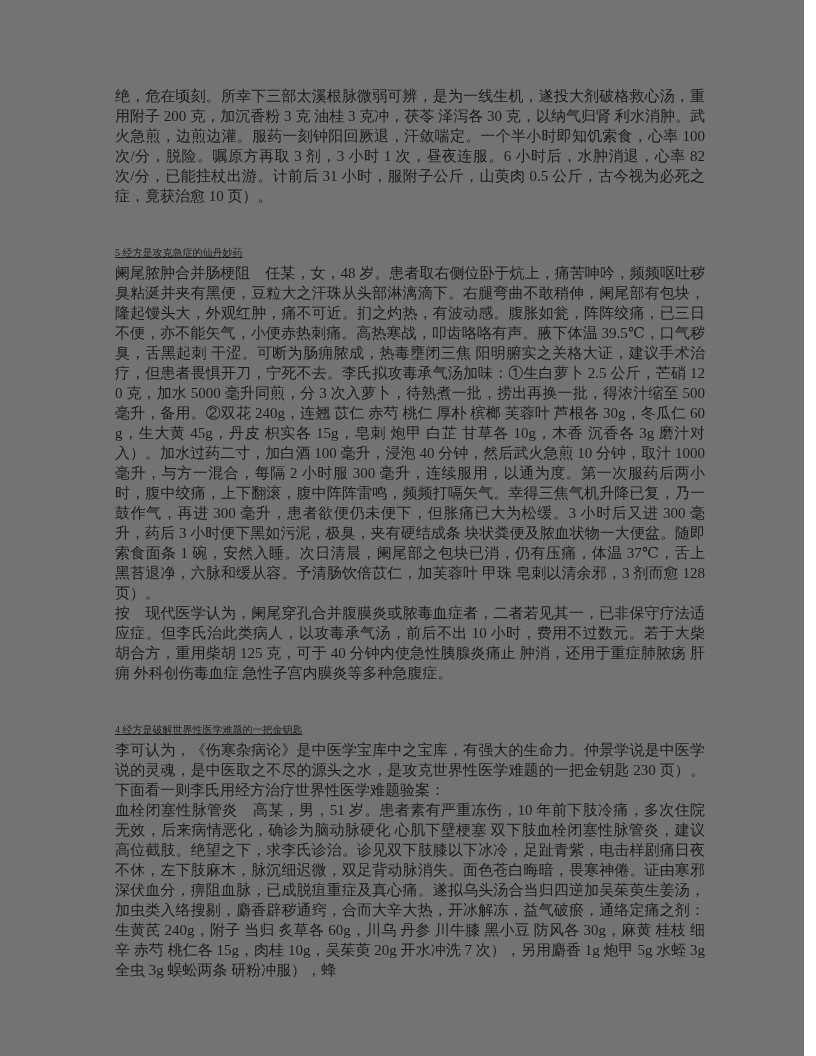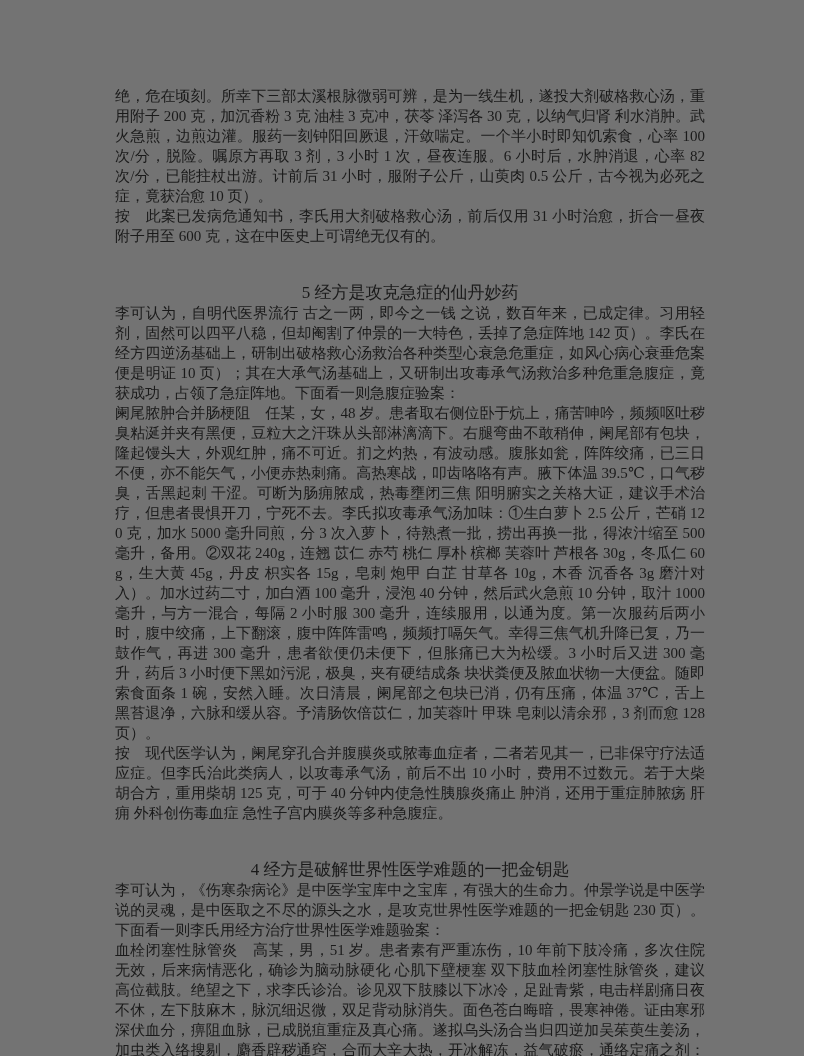--- a/index.html
+++ b/index.html
@@ -28,34 +28,33 @@
     text-justify: inter-ideograph;
     word-break: break-all;
   }
   .content p.paragraph {
     margin: 0;
     padding: 0;
   }
   .content .heading {
     margin: 37px 0 0 0;
     padding: 0;
-    font-size: 17px;
+    font-size: 10px;
     font-weight: normal;
     line-height: 20px;
-    text-align: center;
+    text-align: left;
+    text-decoration: underline;
   }
 </style>
 </head>
 <body>
 
 <div class="page">
   <div class="content" id="doc-content">
       <p class="paragraph">绝，危在顷刻。所幸下三部太溪根脉微弱可辨，是为一线生机，遂投大剂破格救心汤，重用附子 200 克，加沉香粉 3 克 油桂 3 克冲，茯苓 泽泻各 30 克，以纳气归肾 利水消肿。武火急煎，边煎边灌。服药一刻钟阳回厥退，汗敛喘定。一个半小时即知饥索食，心率 100 次/分，脱险。嘱原方再取 3 剂，3 小时 1 次，昼夜连服。6 小时后，水肿消退，心率 82 次/分，已能拄杖出游。计前后 31 小时，服附子公斤，山萸肉 0.5 公斤，古今视为必死之症，竟获治愈 10 页）。</p>
-      <p class="paragraph">按　此案已发病危通知书，李氏用大剂破格救心汤，前后仅用 31 小时治愈，折合一昼夜附子用至 600 克，这在中医史上可谓绝无仅有的。</p>
       <h2 class="heading">5 经方是攻克急症的仙丹妙药</h2>
-      <p class="paragraph">李可认为，自明代医界流行 古之一两，即今之一钱 之说，数百年来，已成定律。习用轻剂，固然可以四平八稳，但却阉割了仲景的一大特色，丢掉了急症阵地 142 页）。李氏在经方四逆汤基础上，研制出破格救心汤救治各种类型心衰急危重症，如风心病心衰垂危案便是明证 10 页）；其在大承气汤基础上，又研制出攻毒承气汤救治多种危重急腹症，竟获成功，占领了急症阵地。下面看一则急腹症验案：</p>
       <p class="paragraph">阑尾脓肿合并肠梗阻　任某，女，48 岁。患者取右侧位卧于炕上，痛苦呻吟，频频呕吐秽臭粘涎并夹有黑便，豆粒大之汗珠从头部淋漓滴下。右腿弯曲不敢稍伸，阑尾部有包块，隆起馒头大，外观红肿，痛不可近。扪之灼热，有波动感。腹胀如瓮，阵阵绞痛，已三日不便，亦不能矢气，小便赤热刺痛。高热寒战，叩齿咯咯有声。腋下体温 39.5℃，口气秽臭，舌黑起刺 干涩。可断为肠痈脓成，热毒壅闭三焦 阳明腑实之关格大证，建议手术治疗，但患者畏惧开刀，宁死不去。李氏拟攻毒承气汤加味：①生白萝卜 2.5 公斤，芒硝 120 克，加水 5000 毫升同煎，分 3 次入萝卜，待熟煮一批，捞出再换一批，得浓汁缩至 500 毫升，备用。②双花 240g，连翘 苡仁 赤芍 桃仁 厚朴 槟榔 芙蓉叶 芦根各 30g，冬瓜仁 60g，生大黄 45g，丹皮 枳实各 15g，皂刺 炮甲 白芷 甘草各 10g，木香 沉香各 3g 磨汁对入）。加水过药二寸，加白酒 100 毫升，浸泡 40 分钟，然后武火急煎 10 分钟，取汁 1000 毫升，与方一混合，每隔 2 小时服 300 毫升，连续服用，以通为度。第一次服药后两小时，腹中绞痛，上下翻滚，腹中阵阵雷鸣，频频打嗝矢气。幸得三焦气机升降已复，乃一鼓作气，再进 300 毫升，患者欲便仍未便下，但胀痛已大为松缓。3 小时后又进 300 毫升，药后 3 小时便下黑如污泥，极臭，夹有硬结成条 块状粪便及脓血状物一大便盆。随即索食面条 1 碗，安然入睡。次日清晨，阑尾部之包块已消，仍有压痛，体温 37℃，舌上黑苔退净，六脉和缓从容。予清肠饮倍苡仁，加芙蓉叶 甲珠 皂刺以清余邪，3 剂而愈 128 页）。</p>
       <p class="paragraph">按　现代医学认为，阑尾穿孔合并腹膜炎或脓毒血症者，二者若见其一，已非保守疗法适应症。但李氏治此类病人，以攻毒承气汤，前后不出 10 小时，费用不过数元。若于大柴胡合方，重用柴胡 125 克，可于 40 分钟内使急性胰腺炎痛止 肿消，还用于重症肺脓疡 肝痈 外科创伤毒血症 急性子宫内膜炎等多种急腹症。</p>
       <h2 class="heading">4 经方是破解世界性医学难题的一把金钥匙</h2>
       <p class="paragraph">李可认为，《伤寒杂病论》是中医学宝库中之宝库，有强大的生命力。仲景学说是中医学说的灵魂，是中医取之不尽的源头之水，是攻克世界性医学难题的一把金钥匙 230 页）。下面看一则李氏用经方治疗世界性医学难题验案：</p>
       <p class="paragraph">血栓闭塞性脉管炎　高某，男，51 岁。患者素有严重冻伤，10 年前下肢冷痛，多次住院无效，后来病情恶化，确诊为脑动脉硬化 心肌下壁梗塞 双下肢血栓闭塞性脉管炎，建议高位截肢。绝望之下，求李氏诊治。诊见双下肢膝以下冰冷，足趾青紫，电击样剧痛日夜不休，左下肢麻木，脉沉细迟微，双足背动脉消失。面色苍白晦暗，畏寒神倦。证由寒邪深伏血分，痹阻血脉，已成脱疽重症及真心痛。遂拟乌头汤合当归四逆加吴茱萸生姜汤，加虫类入络搜剔，麝香辟秽通窍，合而大辛大热，开冰解冻，益气破瘀，通络定痛之剂：生黄芪 240g，附子 当归 炙草各 60g，川乌 丹参 川牛膝 黑小豆 防风各 30g，麻黄 桂枝 细辛 赤芍 桃仁各 15g，肉桂 10g，吴茱萸 20g 开水冲洗 7 次），另用麝香 1g 炮甲 5g 水蛭 3g 全虫 3g 蜈蚣两条 研粉冲服），蜂</p>
     </div>
 </div>
 
 </body></html>

